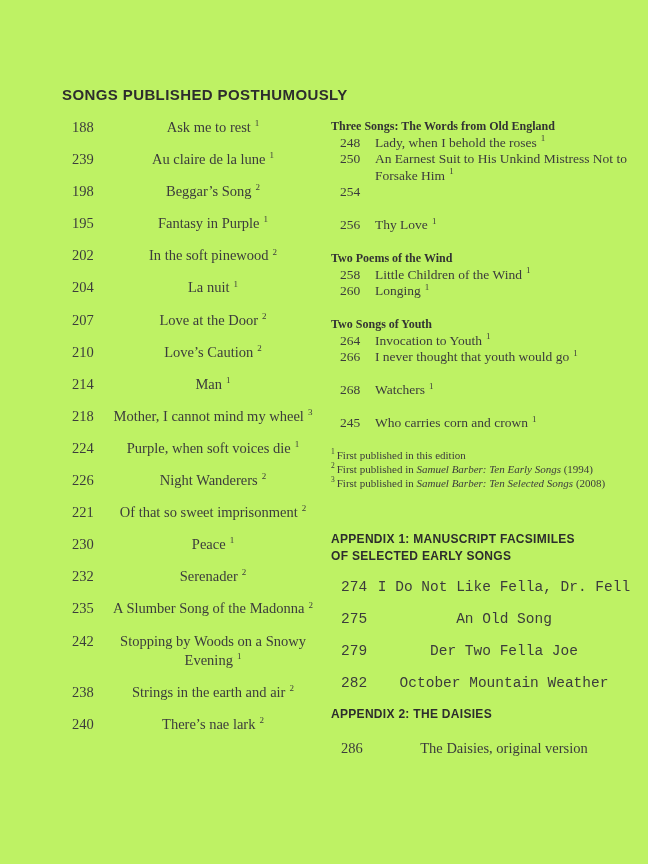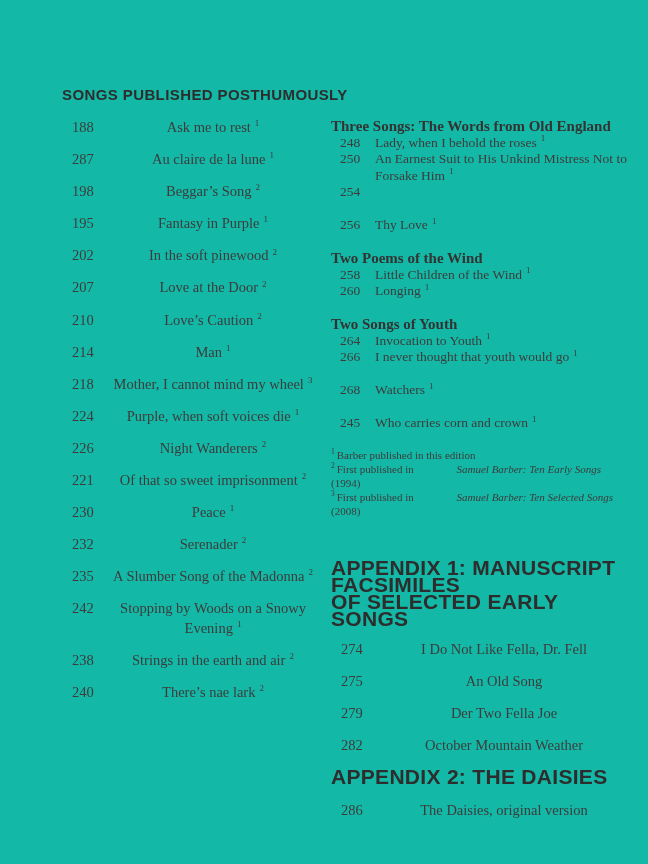--- a/index.html
+++ b/index.html
@@ -1,82 +1,86 @@
 <!DOCTYPE html>
 <html><head>
 <meta charset="utf-8">
 <style>
   html, body { margin:0; padding:0; background:#ffffff; }
   .page {
-    position:relative; width:648px; height:864px; background:#14b8a6;
+    position:relative; width:648px; height:864px; background:#bef264;
     font-family:"Liberation Serif", serif; color:#3c3c3c; overflow:hidden;
   }
   .main-heading {
     position:absolute; left:62px; top:86px;
     font-family:"Liberation Sans", sans-serif; font-weight:700;
     font-size:15px; letter-spacing:0.4px; color:#2d2d2d; white-space:nowrap;
   }
   .col-left  { position:absolute; left:62px;  top:118px; width:256px; }
   .col-right { position:absolute; left:331px; top:118px; width:300px; }
 
   
   .row { display:flex; font-size:14.5px; line-height:19.5px; margin-bottom:12.6px; }
   .row .num { flex:0 0 46px; box-sizing:border-box; padding-left:10px; }
   .row .title { flex:1;text-align:center; }
 
   sup { font-size:9px; line-height:0; margin-left:4px; vertical-align:super; }
 
   
   .section { margin-bottom:16.5px; }
-  .sec-heading { font-weight:700; font-size:15px; line-height:16.5px; color:#333333; }
+  .sec-heading { font-weight:700; font-size:12px; line-height:16.5px; color:#333333; }
   .r-row { display:flex; font-size:13.5px; line-height:16.5px; }
   .r-row .num { flex:0 0 44px; box-sizing:border-box; padding-left:9px; }
   .r-row .title { flex:1; }
   .gap-before { margin-top:16.5px; }
 
   .footnotes { margin-top:9px; font-size:11px; line-height:14px; }
   .footnotes sup { font-size:7.5px; margin-left:0; margin-right:2px; }
-  .fn-italic { font-style:italic;margin-left:40px; }
+  .fn-italic { font-style:italic; }
 
   .appendix-heading {
     font-family:"Liberation Sans", sans-serif; font-weight:700;
-    font-size:21px; line-height:17px; letter-spacing:0.3px; color:#2d2d2d;
+    font-size:12px; line-height:17px; letter-spacing:0.3px; color:#2d2d2d;
   }
   .appendix-heading.first { margin-top:41px; }
   .appendix-heading.second { margin-top:5px; }
-  .app-rows { margin-top:13px; }
+  .app-rows { margin-top:13px;font-family:Liberation Mono, monospace; }
   .app-rows-2 { margin-top:16px; }
 </style>
 </head>
 <body>
 
 <div class="page">
 
   <div class="main-heading">SONGS PUBLISHED POSTHUMOUSLY</div>
 
   <div class="col-left">
     <div class="row">
       <span class="num">188</span>
       <span class="title"><span>Ask me to rest</span><sup>1</sup></span>
     </div>
     <div class="row">
-      <span class="num">287</span>
+      <span class="num">239</span>
       <span class="title"><span>Au claire de la lune</span><sup>1</sup></span>
     </div>
     <div class="row">
       <span class="num">198</span>
       <span class="title"><span>Beggar’s Song</span><sup>2</sup></span>
     </div>
     <div class="row">
       <span class="num">195</span>
       <span class="title"><span>Fantasy in Purple</span><sup>1</sup></span>
     </div>
     <div class="row">
       <span class="num">202</span>
       <span class="title"><span>In the soft pinewood</span><sup>2</sup></span>
+    </div>
+    <div class="row">
+      <span class="num">204</span>
+      <span class="title"><span>La nuit</span><sup>1</sup></span>
     </div>
     <div class="row">
       <span class="num">207</span>
       <span class="title"><span>Love at the Door</span><sup>2</sup></span>
     </div>
     <div class="row">
       <span class="num">210</span>
       <span class="title"><span>Love’s Caution</span><sup>2</sup></span>
     </div>
     <div class="row">
@@ -172,21 +176,21 @@
         <span class="num">268</span>
         <span class="title"><span>Watchers</span><sup>1</sup></span>
       </div>
       <div class="r-row gap-before">
         <span class="num">245</span>
         <span class="title"><span>Who carries corn and crown</span><sup>1</sup></span>
       </div>
     </div>
 
     <div class="footnotes">
-      <div><sup>1</sup><span>Barber published in this edition</span><span class="fn-italic"></span><span></span></div>
+      <div><sup>1</sup><span>First published in this edition</span><span class="fn-italic"></span><span></span></div>
       <div><sup>2</sup><span>First published in </span><span class="fn-italic">Samuel Barber: Ten Early Songs</span><span> (1994)</span></div>
       <div><sup>3</sup><span>First published in </span><span class="fn-italic">Samuel Barber: Ten Selected Songs</span><span> (2008)</span></div>
     </div>
 
     <div class="appendix-heading first">
       <div>APPENDIX 1: MANUSCRIPT FACSIMILES</div>
       <div>OF SELECTED EARLY SONGS</div>
     </div>
 
     <div class="app-rows">

